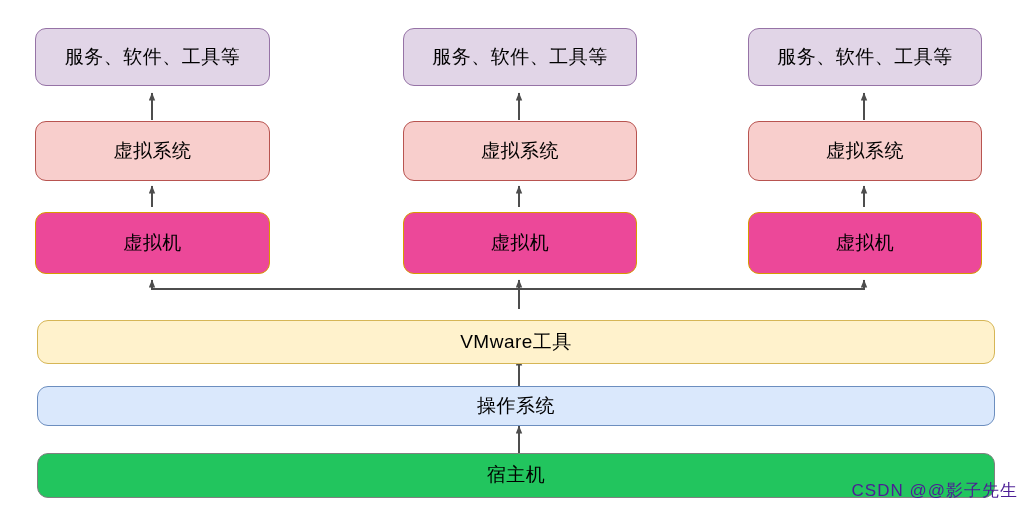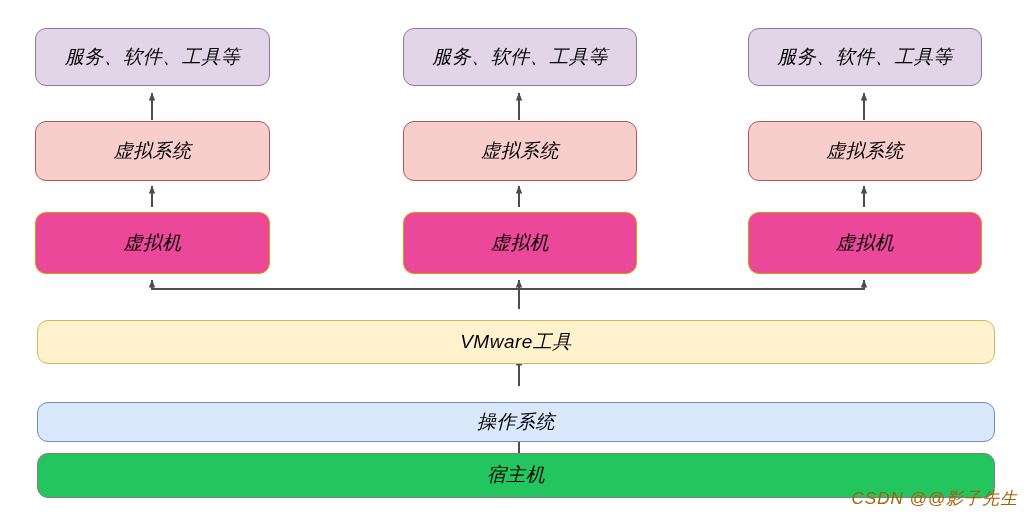--- a/index.html
+++ b/index.html
@@ -9,21 +9,20 @@
   }
   body {
     font-family: "Liberation Sans", "DejaVu Sans", sans-serif;
   }
   #canvas {
     position: relative;
     width: 1032px;
     height: 522px;
     background: #ffffff;
     overflow: hidden;
-    font-style: italic;
   }
   .node {
     position: absolute;
     box-sizing: border-box;
     display: flex;
     align-items: center;
     justify-content: center;
     border-width: 1px;
     border-style: solid;
     border-radius: 11px;
@@ -45,23 +44,23 @@
     position: absolute;
     left: 0;
     top: 0;
     width: 1032px;
     height: 522px;
     pointer-events: none;
   }
   .watermark {
     position: absolute;
     right: 14px;
-    bottom: 12px;
+    bottom: 20px;
     font-size: 17px;
-    color: #a16207;
+    color: #4c1d95;
     letter-spacing: 1px;
     white-space: nowrap;
     user-select: none;
   }
 </style>
 </head>
 <body>
 
 <div id="canvas">
 
@@ -115,21 +114,21 @@
   <div class="node node-pink" style="left:748px; top:121px; width:234px; height:60px;">
     <span>虚拟系统</span>
   </div>
   <div class="node node-orange" style="left:748px; top:212px; width:234px; height:62px;">
     <span>虚拟机</span>
   </div>
 
   <div class="node node-yellow" style="left:37px; top:310px; width:958px; height:44px;">
     <span>VMware工具</span>
   </div>
-  <div class="node node-blue" style="left:37px; top:386px; width:958px; height:40px;margin-top:16px;">
+  <div class="node node-blue" style="left:37px; top:386px; width:958px; height:40px;">
     <span>操作系统</span>
   </div>
   <div class="node node-gray" style="left:37px; top:453px; width:958px; height:45px;">
     <span>宿主机</span>
   </div>
 
   <div class="watermark">CSDN @@影子先生</div>
 
 </div>
 

